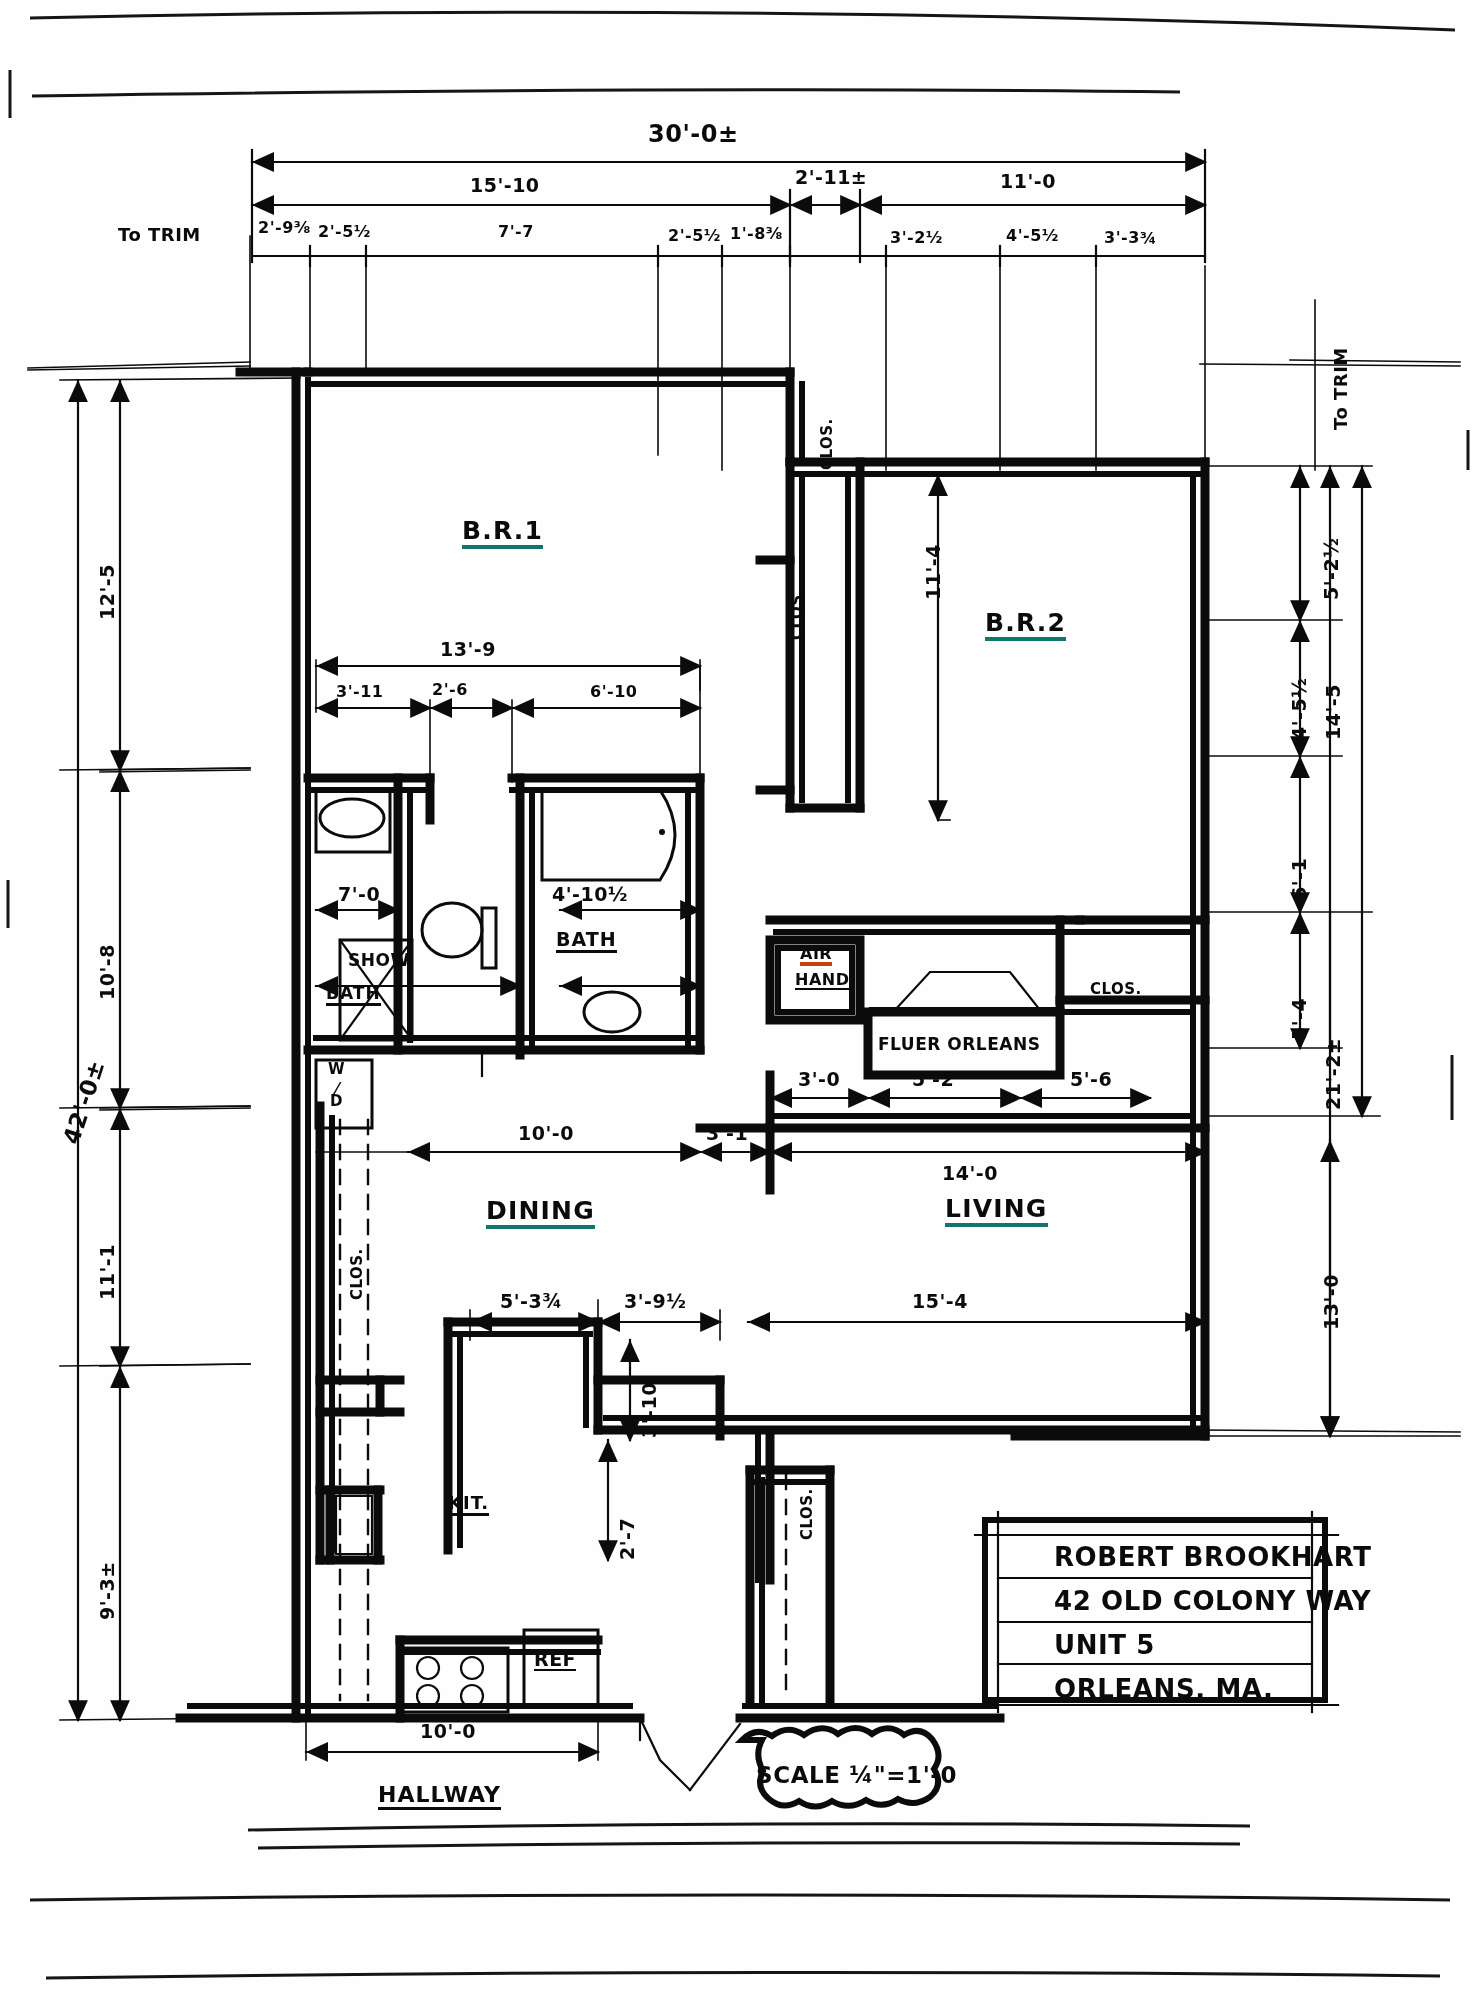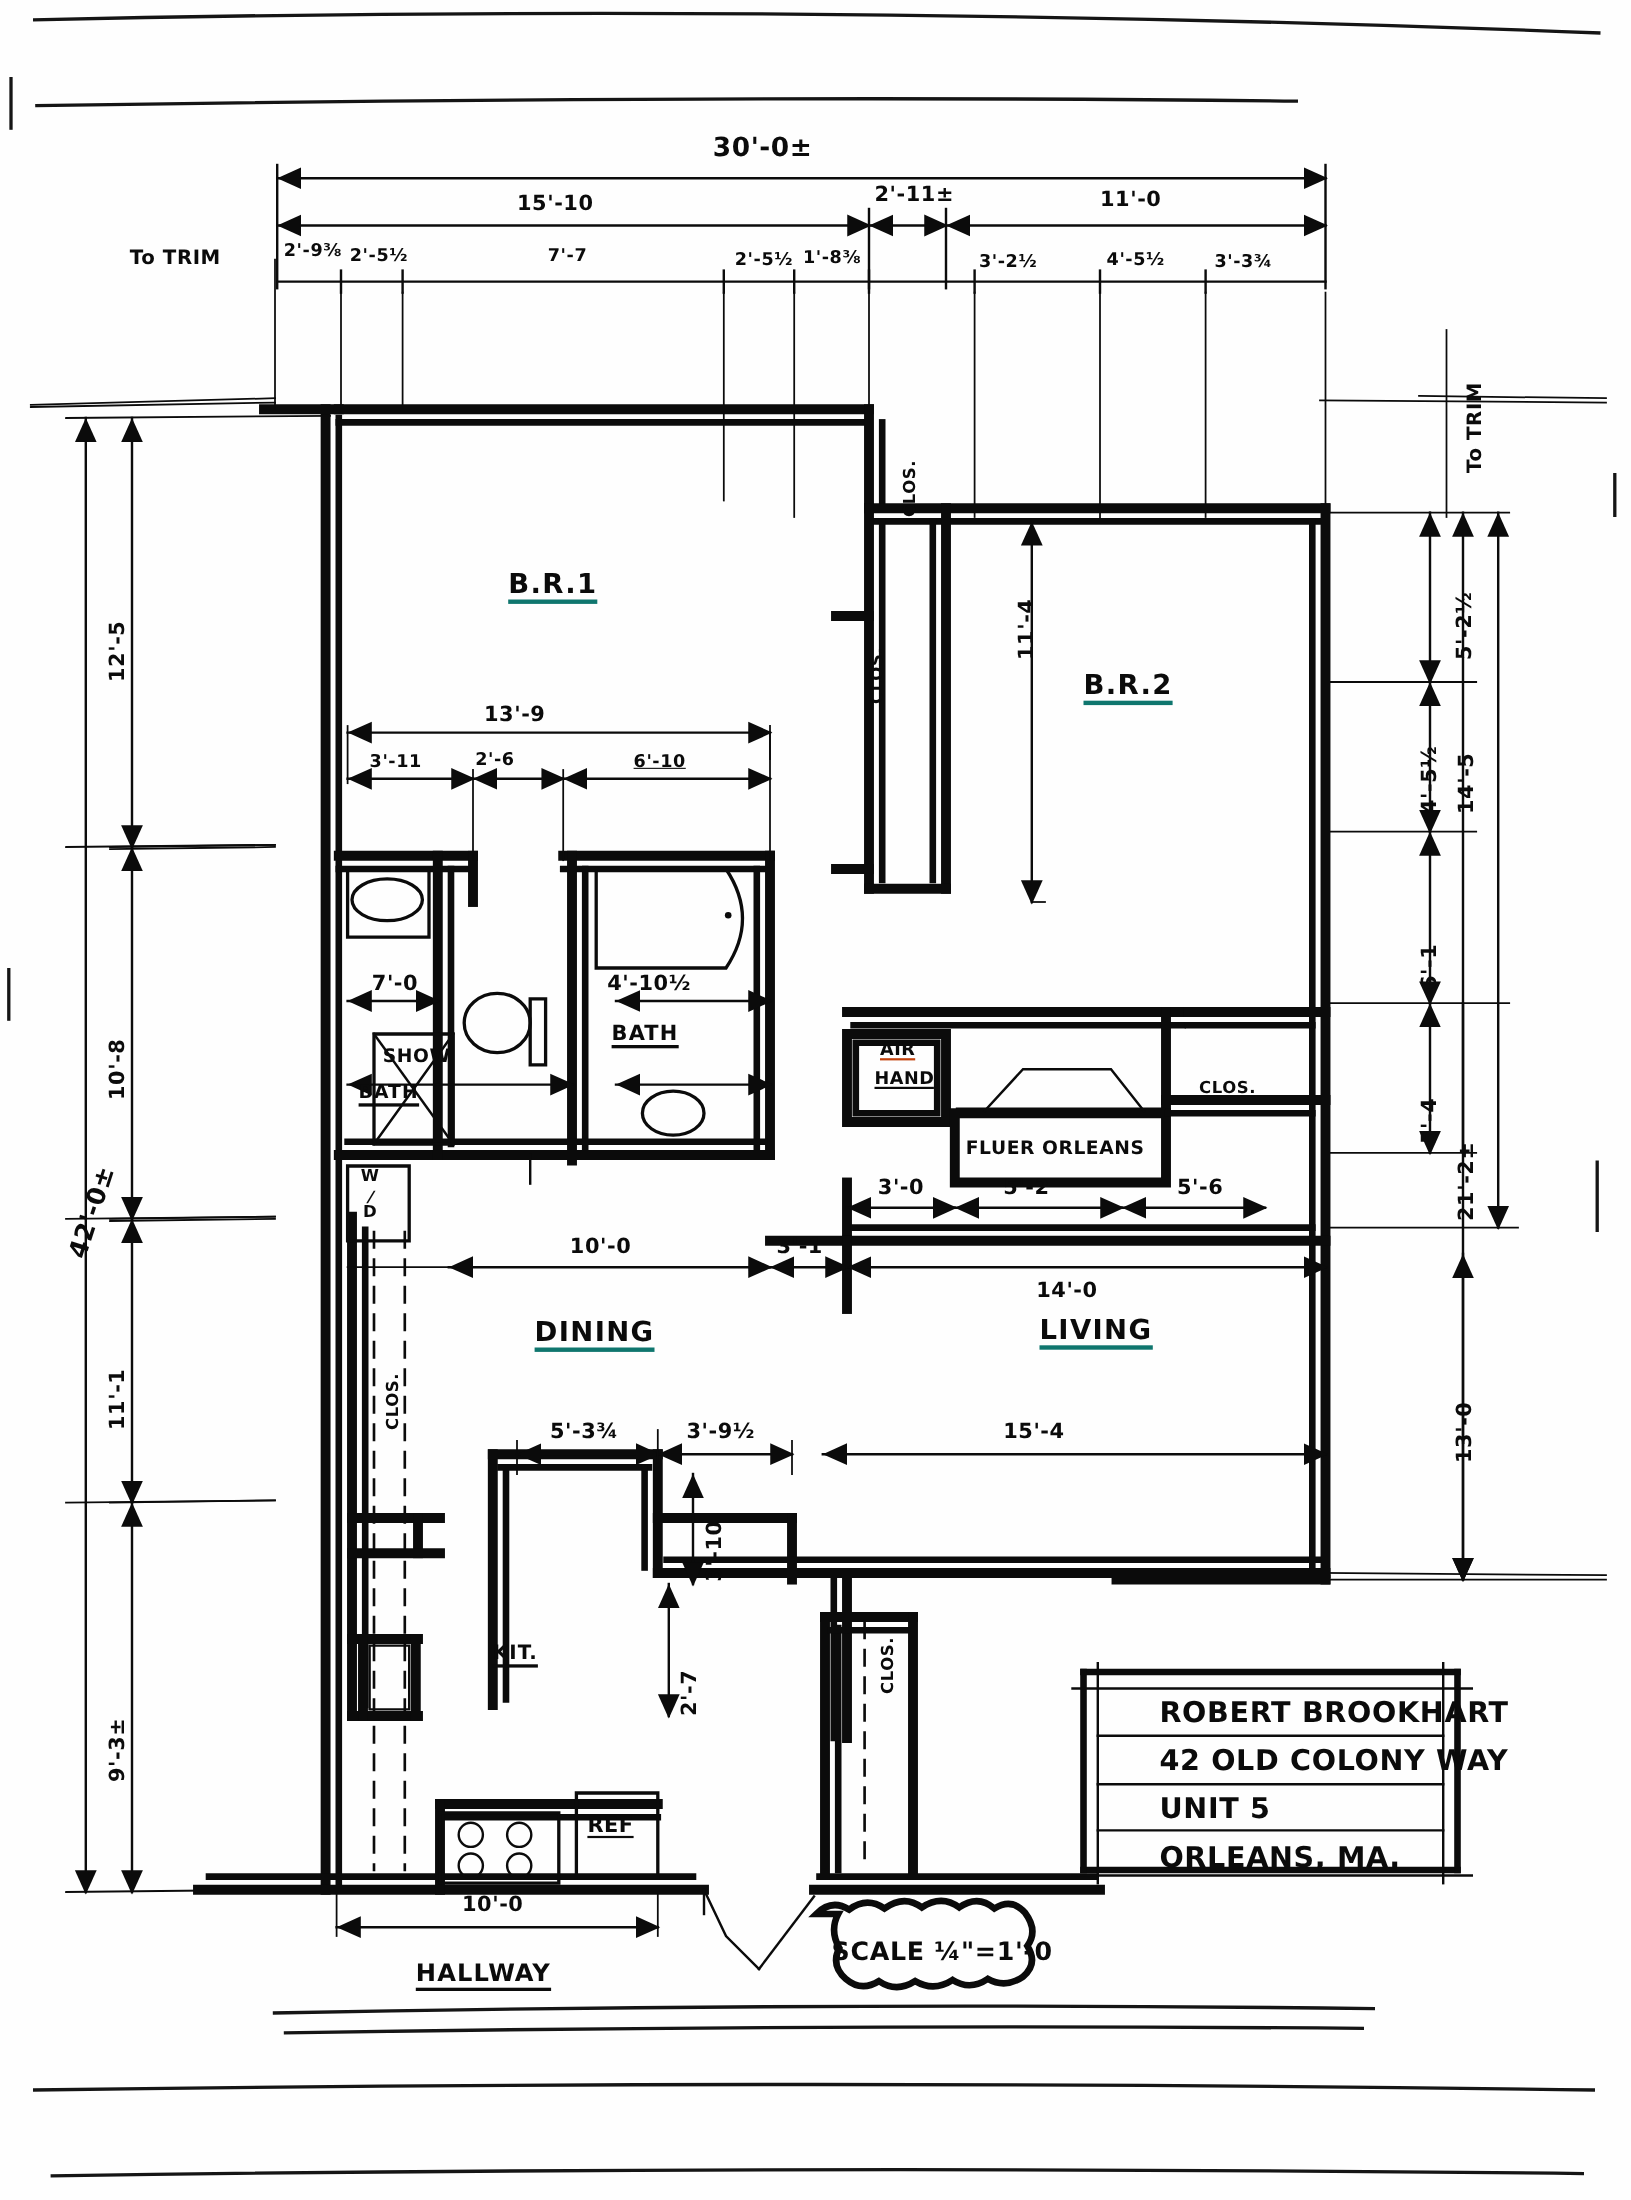--- a/index.html
+++ b/index.html
@@ -404,21 +404,21 @@
   <div class="hand room" style="left:486px;top:1198px;">DINING</div>
   <div class="hand room" style="left:945px;top:1196px;">LIVING</div>
   <div class="hand room-sm" style="left:448px;top:1494px;">KIT.</div>
   <div class="hand room-sm" style="left:378px;top:1784px;font-size:22px;">HALLWAY</div>
   <div class="hand room-sm" style="left:326px;top:985px;font-size:17px;">BATH</div>
   <div class="hand room-sm" style="left:556px;top:930px;font-size:19px;">BATH</div>
 
   <div class="hand dim" style="left:440px;top:640px;">13'-9</div>
   <div class="hand dim-sm" style="left:336px;top:684px;">3'-11</div>
   <div class="hand dim-sm" style="left:432px;top:682px;">2'-6</div>
-  <div class="hand dim-sm" style="left:576px;top:684px;text-decoration:underline;">6'-10</div>
+  <div class="hand dim-sm" style="left:590px;top:684px;">6'-10</div>
 
   <div class="hand dim" style="left:338px;top:885px;">7'-0</div>
   <div class="hand dim" style="left:552px;top:885px;">4'-10½</div>
   <div class="hand dim rot90" style="left:924px;top:600px;">11'-4</div>
 
   <div class="hand dim" style="left:518px;top:1124px;">10'-0</div>
   <div class="hand dim" style="left:706px;top:1124px;">3'-1</div>
   <div class="hand dim" style="left:942px;top:1124px;margin-top:40px;">14'-0</div>
 
   <div class="hand dim" style="left:798px;top:1070px;">3'-0</div>
@@ -432,21 +432,21 @@
   <div class="hand dim rot90" style="left:640px;top:1438px;">3'-10</div>
   <div class="hand dim rot90" style="left:618px;top:1560px;">2'-7</div>
   <div class="hand dim" style="left:420px;top:1722px;">10'-0</div>
 
   <div class="hand tag rot90" style="left:820px;top:470px;">CLOS.</div>
   <div class="hand tag rot90" style="left:790px;top:640px;">CLOS.</div>
   <div class="hand tag" style="left:1090px;top:982px;">CLOS.</div>
   <div class="hand tag rot90" style="left:350px;top:1300px;">CLOS.</div>
   <div class="hand tag rot90" style="left:800px;top:1540px;">CLOS.</div>
 
-  <div class="hand tag" style="left:800px;top:946px;font-size:16px;border-bottom:2px solid #c2410c;">AIR</div>
+  <div class="hand tag" style="left:800px;top:946px;font-size:16px;border-bottom:4px solid #c2410c;">AIR</div>
   <div class="hand tag" style="left:795px;top:972px;font-size:16px;border-bottom:2px solid #0b0b0b;">HAND</div>
 
   <div class="hand tag" style="left:878px;top:1036px;font-size:17px;">FLUER ORLEANS</div>
   <div class="hand tag" style="left:348px;top:952px;font-size:17px;">SHOW</div>
   <div class="hand tag" style="left:534px;top:1650px;font-size:19px;border-bottom:2px solid #0b0b0b;">REF</div>
   <div class="hand tag" style="left:328px;top:1062px;font-size:15px;">W</div>
   <div class="hand tag" style="left:336px;top:1082px;font-size:15px;">⁄</div>
   <div class="hand tag" style="left:330px;top:1094px;font-size:15px;">D</div>
 
   <div class="titleblock" style="left:1006px;top:1534px;margin-left:48px;">

